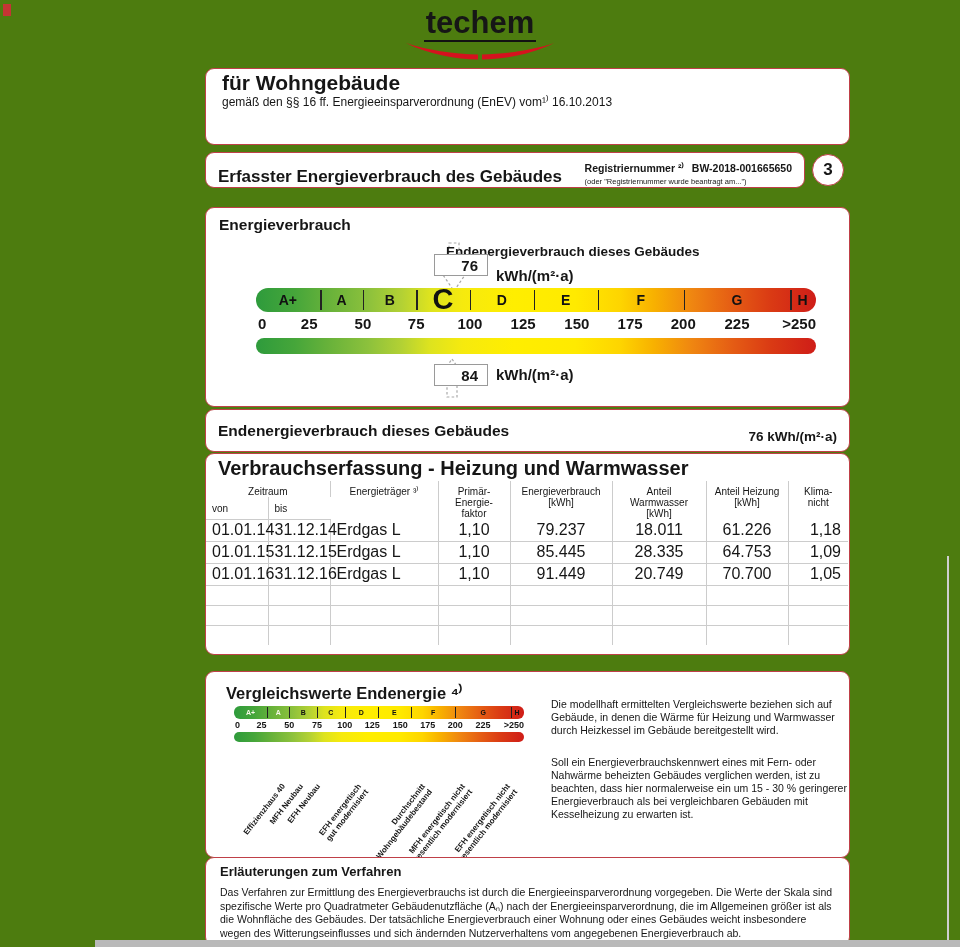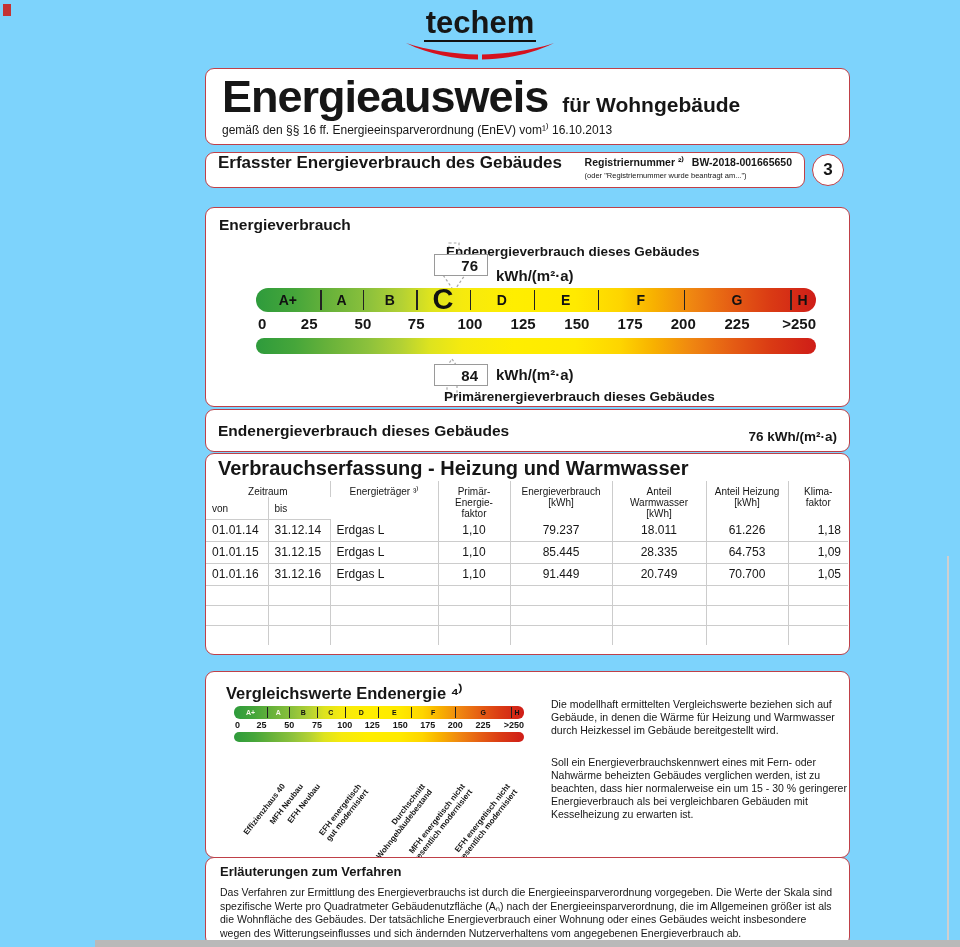--- a/index.html
+++ b/index.html
@@ -6,42 +6,42 @@
     --red:#bf4048;
     --ink:#161616;
     --grad:linear-gradient(90deg,
       #2e9b3c 0%, #46a63a 7%, #68b23a 13%, #8cc13c 20%, #b3d134 26%,
       #dde31f 31%, #f6ea0e 37%, #ffee00 46%, #ffea00 57%, #fed500 65%,
       #f8b100 71%, #ef8511 78%, #e55d14 85%, #da3a14 92%, #cf1d18 100%);
   }
   *{margin:0;padding:0;box-sizing:border-box;}
   html,body{background:#fff;}
   body{font-family:"Liberation Sans", sans-serif;color:var(--ink);}
-  .page{position:relative;width:960px;height:947px;background:#7dd3fc;overflow:hidden;}
+  .page{position:relative;width:960px;height:947px;background:#4d7c0f;overflow:hidden;}
 
   
   .logo{position:absolute;top:6px;left:0;right:0;display:flex;flex-direction:column;align-items:center;}
   .logo .word{font-size:31px;font-weight:bold;letter-spacing:0px;border-bottom:2.5px solid #121212;padding:0 2px 0 2px;line-height:34px;}
   .logo svg{margin-top:1px;}
 
   .corner-mark{position:absolute;left:3px;top:4px;width:8px;height:12px;background:#c43434;}
   .scan-bar{position:absolute;left:95px;right:0;bottom:0;height:7px;background:#b9b9b9;}
   .scan-line{position:absolute;left:947px;top:556px;width:2px;height:391px;background:#cfcfcf;}
 
   .box{position:absolute;left:205px;width:645px;border:1.5px solid var(--red);border-radius:9px;background:#fff;}
 
   
   .title-box{top:68px;height:77px;padding:2px 16px;}
   .title-row{display:flex;align-items:baseline;gap:14px;}
   .title-main{font-size:45px;font-weight:bold;letter-spacing:-1px;line-height:52px;}
   .title-suffix{font-size:21px;font-weight:bold;}
   .law-line{font-size:12px;margin-top:-2px;}
 
   
-  .header-bar{top:152px;height:36px;width:600px;display:flex;align-items:flex-start;padding:0 12px;}
+  .header-bar{top:152px;height:36px;width:600px;display:flex;align-items:flex-end;padding:0 12px;}
   .hb-title{font-size:17px;font-weight:bold;white-space:nowrap;}
   .hb-right{margin-left:auto;text-align:left;line-height:11px;padding-top:2px;}
   .hb-reg{font-size:10.5px;font-weight:bold;white-space:nowrap;}
   .hb-reg .val{margin-left:8px;}
   .hb-note{font-size:7.5px;margin-top:2px;white-space:nowrap;}
   .page-circle{position:absolute;left:812px;top:154px;width:32px;height:32px;border:1.5px solid var(--red);border-radius:50%;display:flex;align-items:center;justify-content:center;font-size:17px;font-weight:bold;background:#fff;}
 
   
   .energy-box{top:207px;height:200px;}
   .eb-heading{position:absolute;left:13px;top:8px;font-size:15.5px;font-weight:bold;}
@@ -72,21 +72,21 @@
   
   .table-box{top:453px;height:202px;overflow:hidden;}
   .tb-title{font-size:20px;font-weight:bold;padding:3px 0 0 12px;}
   table{border-collapse:collapse;table-layout:fixed;width:642px;margin-top:1px;}
   td{border-right:1px solid #ccc;border-bottom:1px solid #ccc;font-size:10px;text-align:center;vertical-align:top;padding:0;}
   td:last-child{border-right:none;}
   tr.norule td{border-bottom:none;}
   .ml{white-space:pre-line;}
   .hdr td{padding-top:5px;line-height:11px;}
   .hdr2 td{vertical-align:bottom;padding-bottom:5px;text-align:left;padding-left:6px;}
-  .data td{font-size:12px;height:22px;vertical-align:middle;}
+  .data td{font-size:16px;height:22px;vertical-align:middle;}
   .data td.l{text-align:left;padding-left:6px;}
   .data td.r{text-align:right;padding-right:7px;}
   .empty td{height:20px;}
 
   
   .comp-box{top:671px;height:187px;}
   .cb-heading{position:absolute;left:20px;top:9px;font-size:16.5px;font-weight:bold;}
   .sm-scale{position:absolute;left:28px;top:34px;width:290px;}
   .sm-band{position:absolute;left:0;width:290px;background:var(--grad);}
   .sm-band.letters{top:0;height:13px;border-radius:6px;}
@@ -118,21 +118,20 @@
   <div class="logo">
     <div class="word">techem</div>
     <svg width="152" height="17" viewBox="0 0 152 17">
       <path d="M2 0 C 26 12, 52 16, 74 16.5 L 74 11.5 C 50 11, 22 7, 2 0 Z" fill="#d5121e"></path>
       <path d="M150 0 C 126 12, 100 16, 78 16.5 L 78 11.5 C 102 11, 130 7, 150 0 Z" fill="#d5121e"></path>
     </svg>
   </div>
 
   <div class="box title-box">
     <div class="title-row">
-      <span class="title-main">Energieausweis</span>
       <span class="title-suffix">für Wohngebäude</span>
     </div>
     <div class="law-line">gemäß den §§ 16 ff. Energieeinsparverordnung (EnEV) vom¹⁾ 16.10.2013</div>
   </div>
 
   <div class="box header-bar">
     <span class="hb-title">Erfasster Energieverbrauch des Gebäudes</span>
     <span class="hb-right">
       <span class="hb-reg">
         <span>Registriernummer ²⁾</span><span class="val">BW-2018-001665650</span>
@@ -187,21 +186,20 @@
         <span class="num last">&gt;250</span>
       </div>
 
       <div class="band bottom"></div>
 
       <svg class="arrow" style="left:181px;top:150px;" width="30" height="40" viewBox="0 0 30 40">
         <path d="M15 1 L28 20 L20 20 L20 39 L10 39 L10 20 L2 20 Z" fill="#ffffff" stroke="#a8a8a8" stroke-width="1.2" stroke-dasharray="2.6 2.2"></path>
       </svg>
       <div class="valbox" style="left:178px;top:156px;">84</div>
       <div class="unitlbl" style="left:240px;top:158px;">kWh/(m²·a)</div>
-      <div class="primary-label">Primärenergieverbrauch dieses Gebäudes</div>
     </div>
   </div>
 
   <div class="box end-row">
     <div class="er-left">
       <div class="er-title">Endenergieverbrauch dieses Gebäudes</div>
     </div>
     <div class="er-value">76  kWh/(m²·a)</div>
   </div>
 
@@ -226,21 +224,21 @@
 Energie-
 faktor</td>
         <td rowspan="2" class="ml">Energieverbrauch
 [kWh]</td>
         <td rowspan="2" class="ml">Anteil
 Warmwasser
 [kWh]</td>
         <td rowspan="2" class="ml">Anteil Heizung
 [kWh]</td>
         <td rowspan="2" class="ml">Klima-
-faktor</td>
+nicht</td>
       </tr>
       <tr class="hdr hdr2">
         <td>von</td>
         <td>bis</td>
       </tr>
       <tr class="data">
         <td class="l">01.01.14</td>
         <td class="l">31.12.14</td>
         <td class="l">Erdgas L</td>
         <td>1,10</td>

